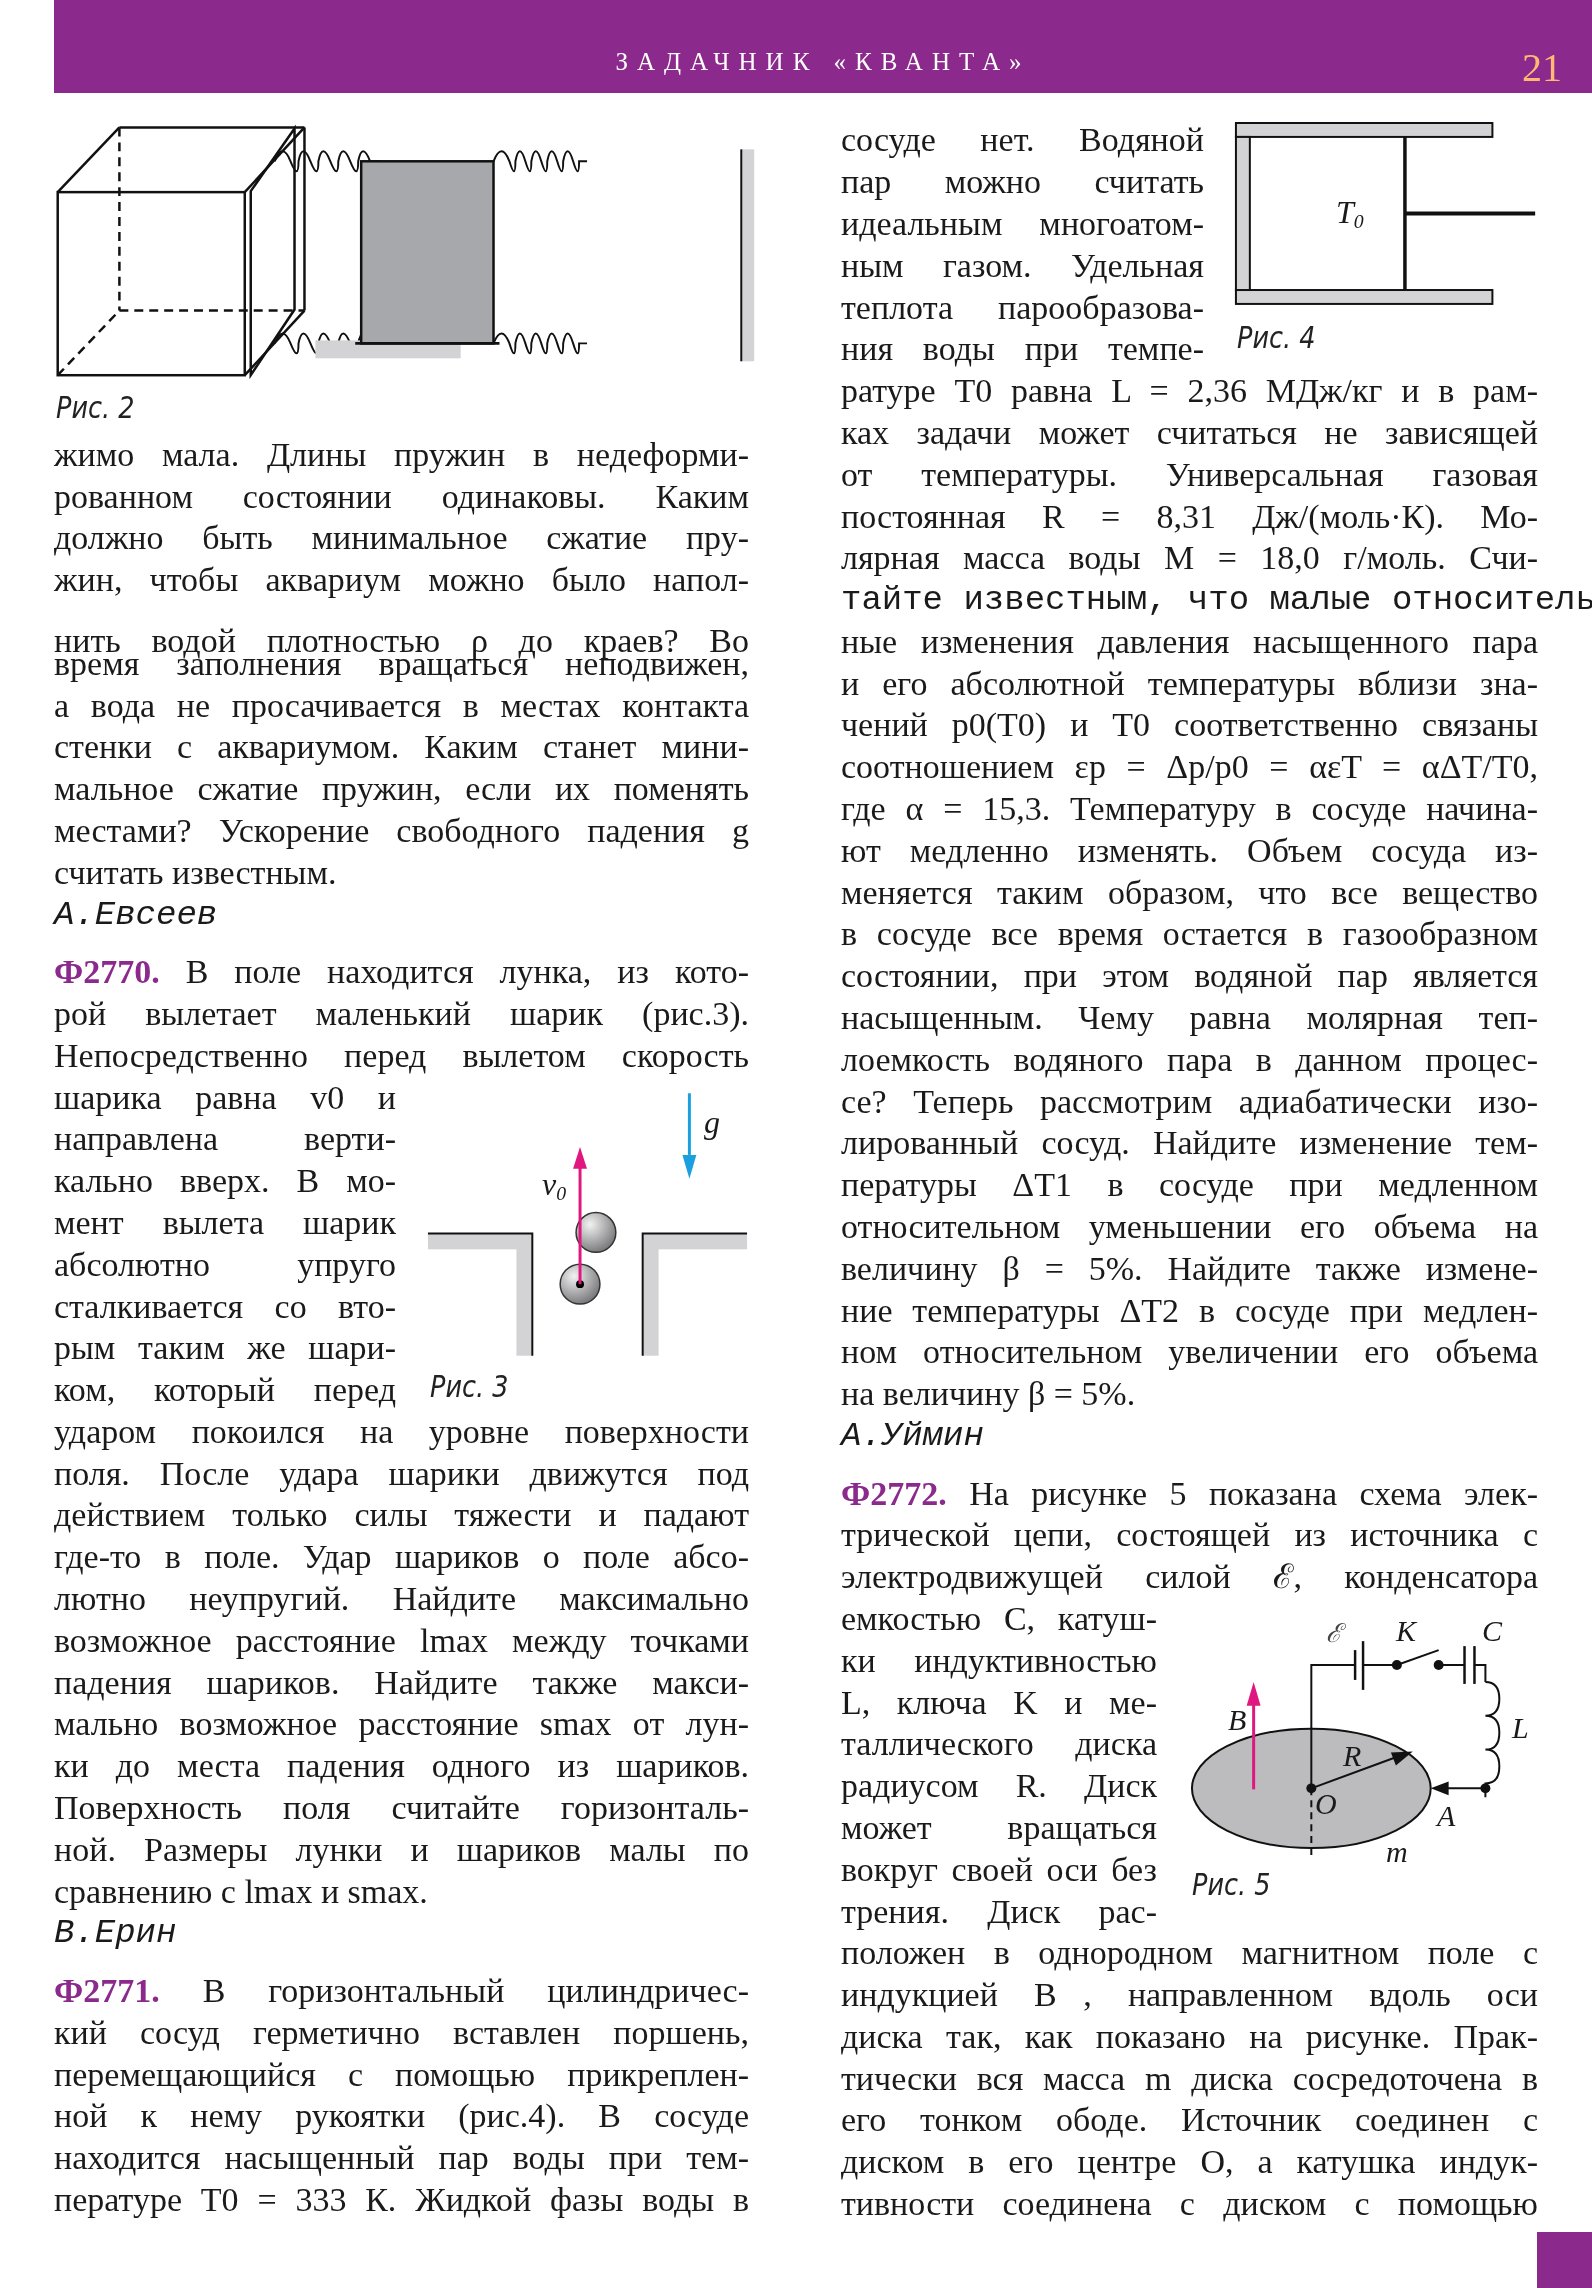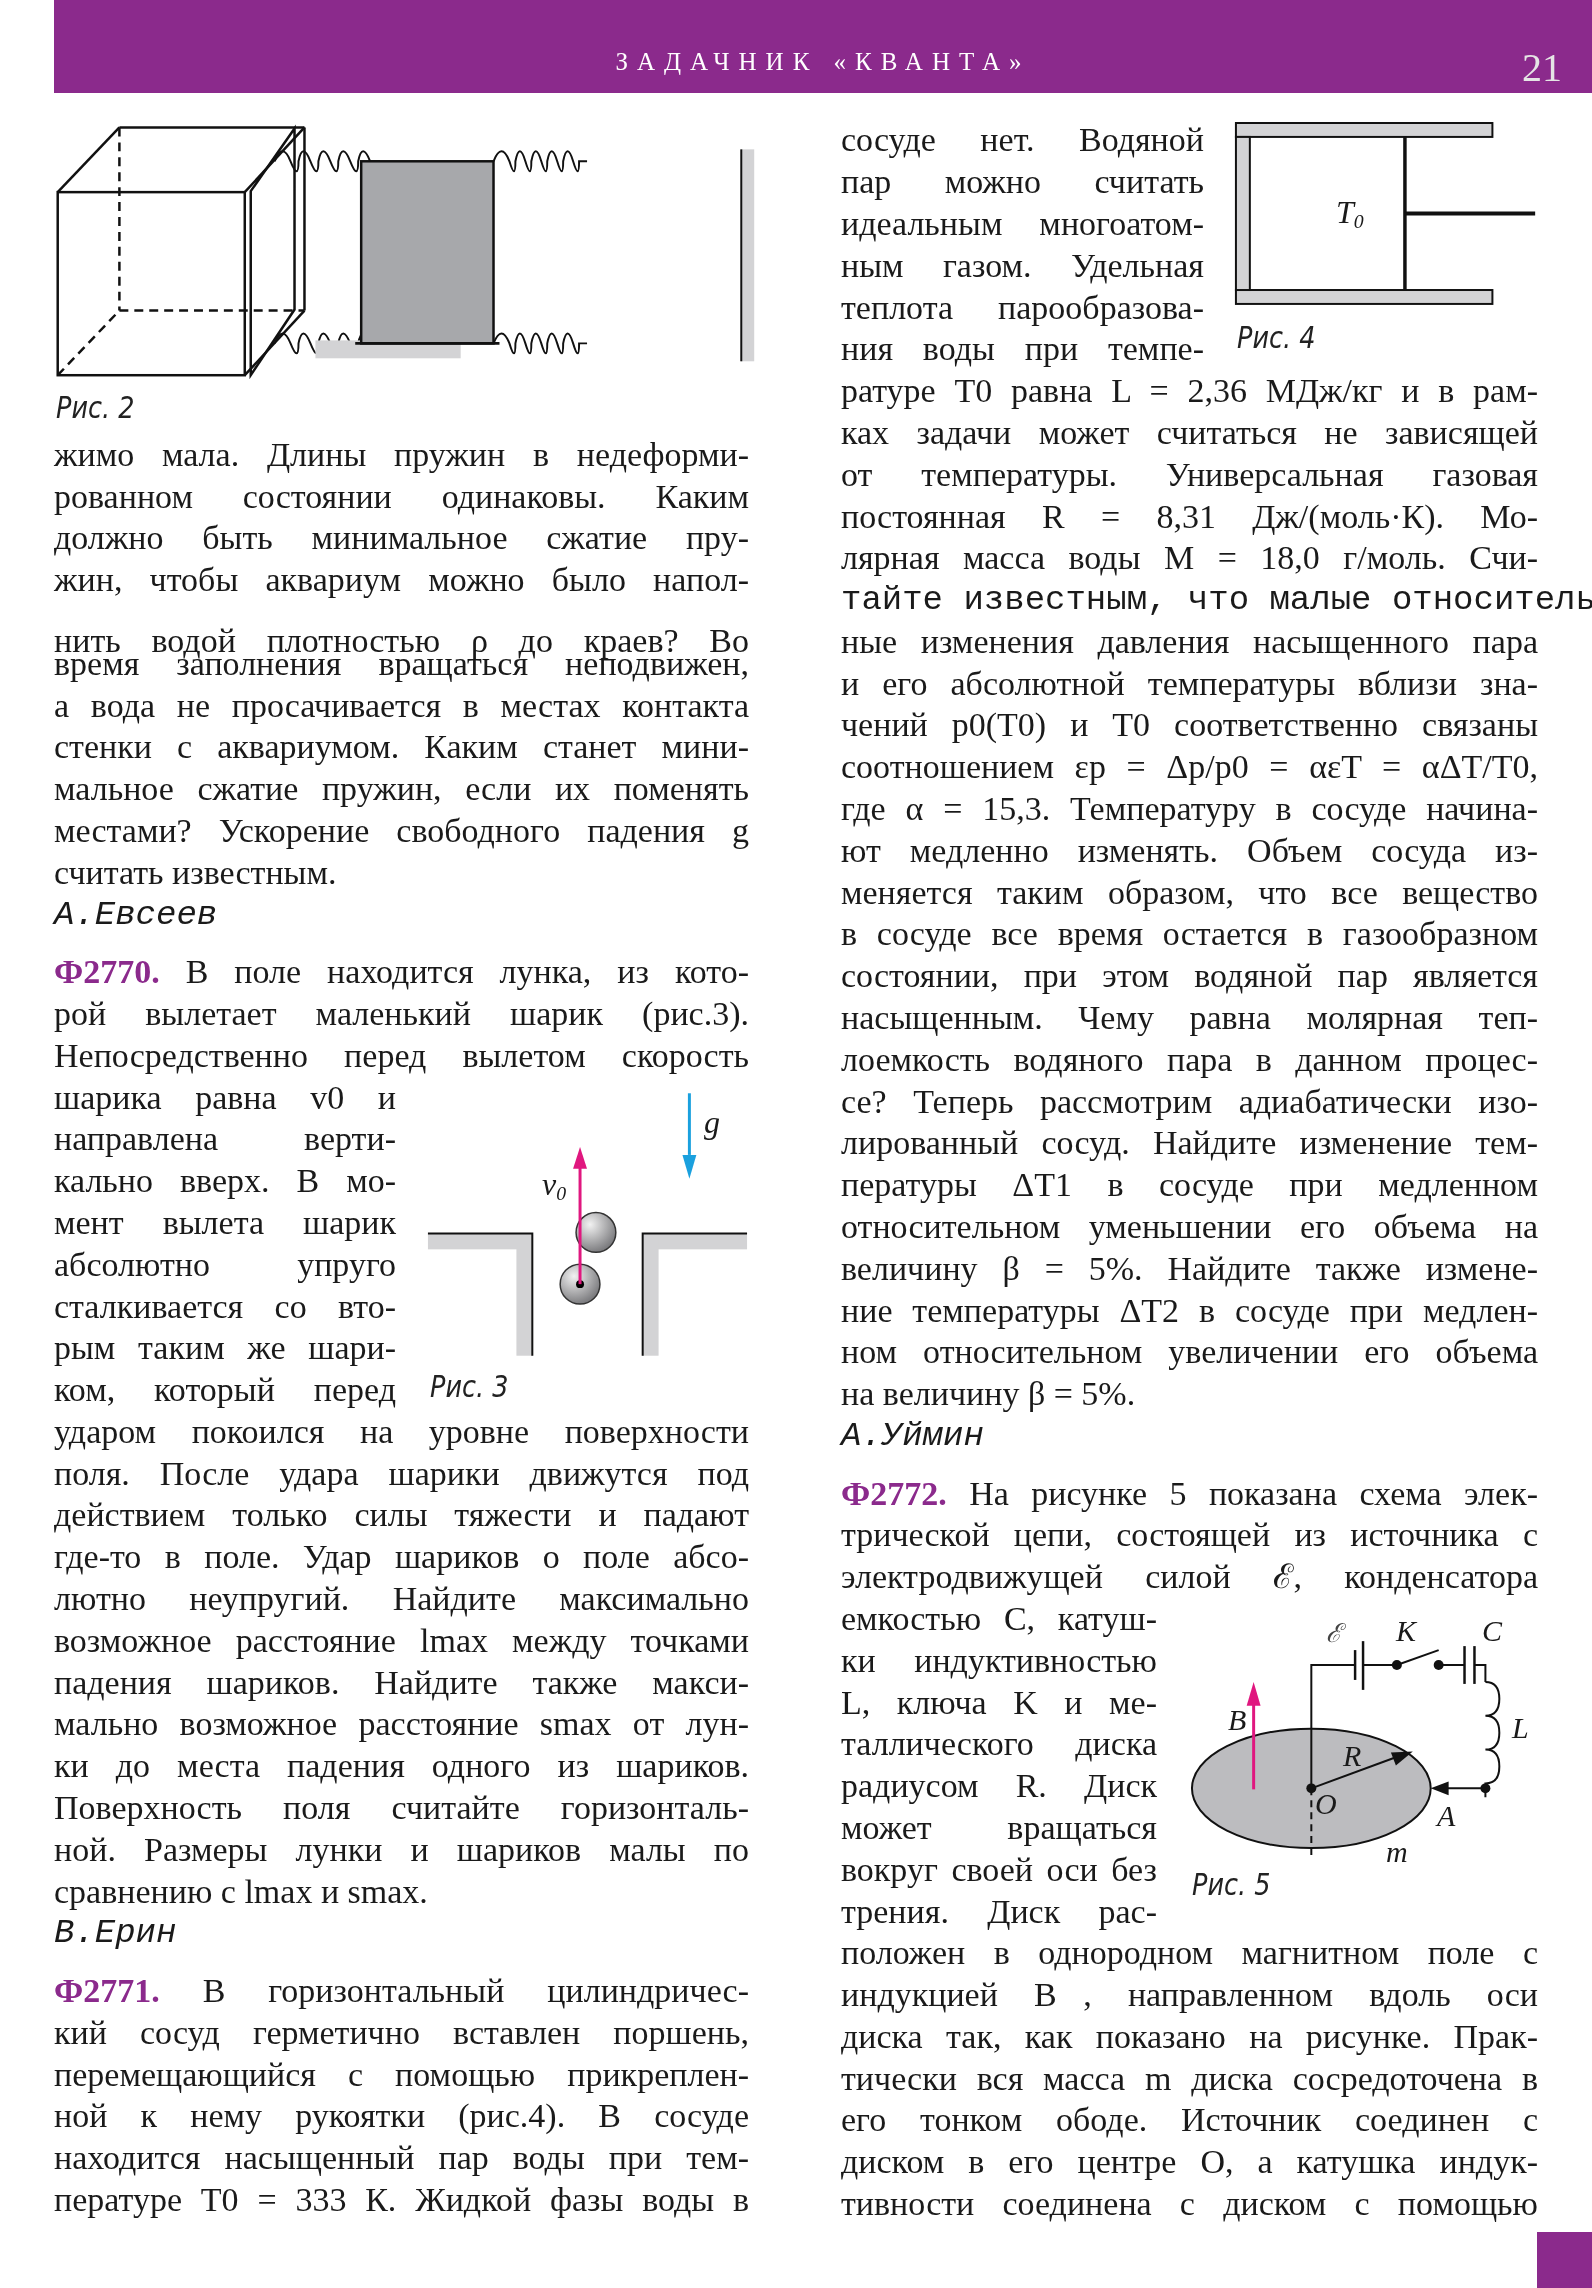--- a/index.html
+++ b/index.html
@@ -1,21 +1,21 @@
 <!DOCTYPE html>
 <html><head>
 <meta charset="utf-8">
 <style>
   html, body { margin:0; padding:0; background:#ffffff; }
   body { width:1592px; height:2289px; position:relative; overflow:hidden;
          font-family:"Liberation Serif","DejaVu Serif",serif; color:#1a1a1a; }
   .header { position:absolute; left:54px; top:0; width:1538px; height:93px; background:#8b2a8c; }
   .header-title { position:absolute; left:0; right:0; top:48px; text-align:center;
         color:#fff; font-size:25px; letter-spacing:9px; font-family:"Liberation Serif",serif; }
-  .page-num { position:absolute; right:30px; top:44px; color:#e5e5e5; font-size:40px; }
+  .page-num { position:absolute; right:30px; top:44px; color:#fdba74; font-size:40px; }
   .corner-tab { position:absolute; left:1537px; top:2232px; width:55px; height:57px; background:#8b2a8c; }
   .line { position:absolute; height:42px; white-space:nowrap; font-size:34px; line-height:42px;
           transform-origin:0 0; }
   .j { text-align:justify; text-align-last:justify; }
   .auth { font-style:italic; text-align:left;font-family:Liberation Mono, monospace; }
   .pid { color:#8b2a8c; font-weight:bold; }
   .cap { font-family:"DejaVu Sans","Liberation Sans",sans-serif; font-style:italic;
          font-size:30px; color:#222; position:absolute; transform:scaleX(0.85); transform-origin:0 0; }
   sub { font-size:0.62em; vertical-align:-0.25em; line-height:0; }
   svg { position:absolute; overflow:visible; }

